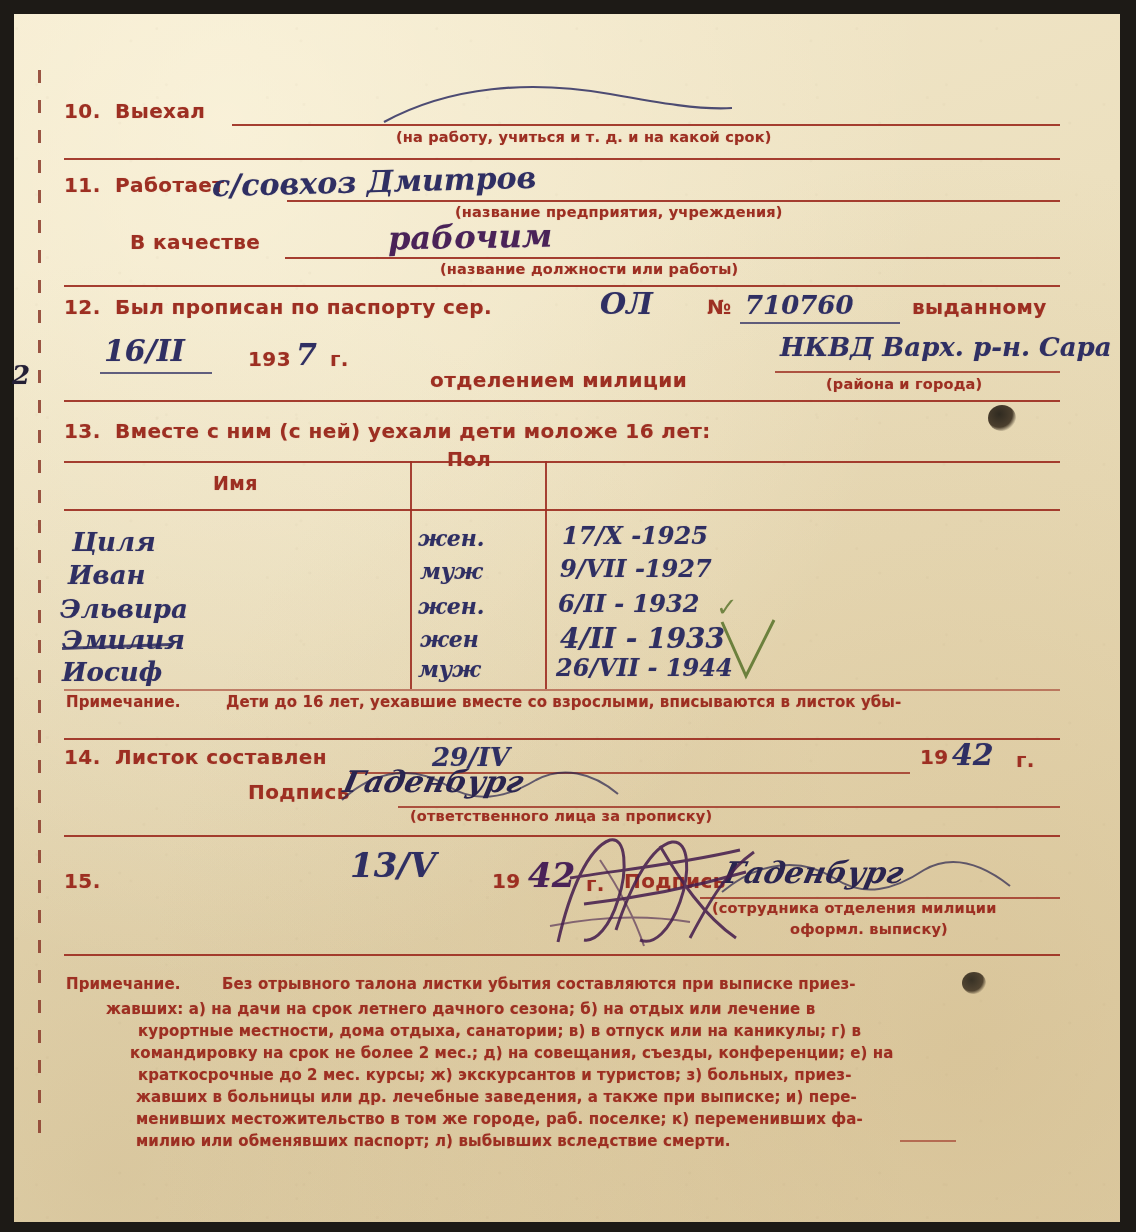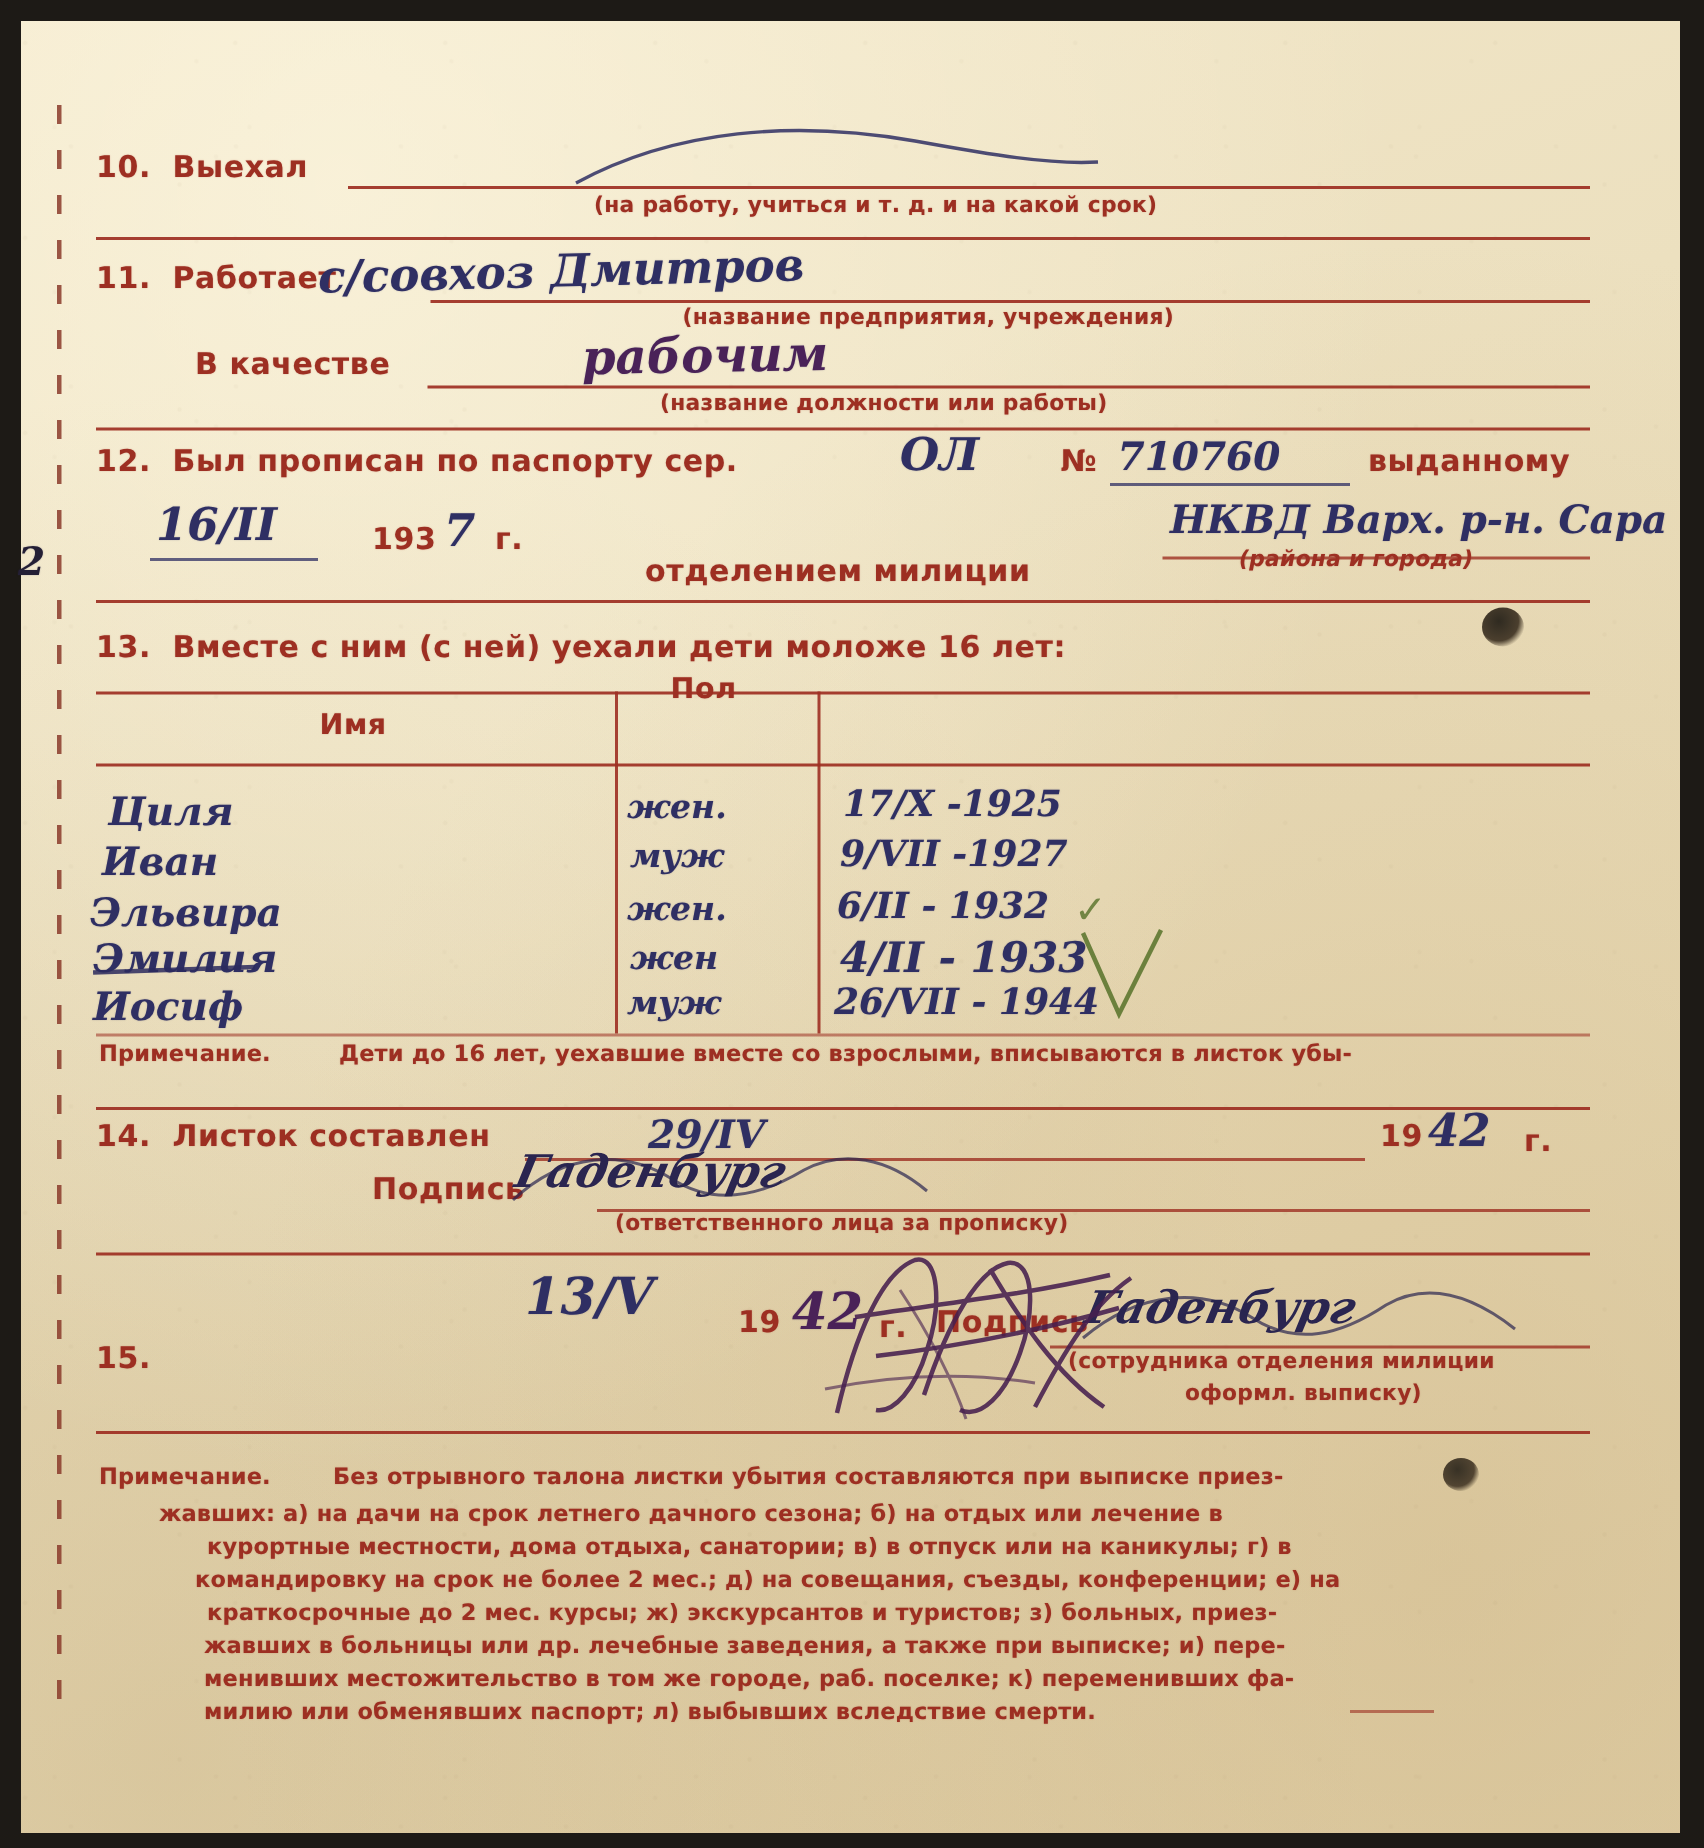--- a/index.html
+++ b/index.html
@@ -221,21 +221,21 @@
     <div class="pr lbl" style="left:912px; top:295px;">выданному</div>
 
     <div class="hw blue big" style="left:104px; top:333px;">16/II</div>
     <div class="hw-ul" style="left:100px; top:372px; width:112px;"></div>
     <div class="pr lbl" style="left:248px; top:347px;">193</div>
     <div class="hw blue big" style="left:296px; top:337px;">7</div>
     <div class="pr lbl" style="left:330px; top:347px;">г.</div>
     <div class="pr lbl" style="left:430px; top:368px;text-align:center;">отделением милиции</div>
     <div class="hw blue med" style="left:780px; top:332px;">НКВД Варх. р-н. Сара</div>
     <div class="rule thin" style="left:775px; top:371px; width:285px;"></div>
-    <div class="pr small" style="left:826px; top:365px;font-style:italic;">(района и города)</div>
+    <div class="pr small" style="left:826px; top:376px;">(района и города)</div>
 
     <div class="rule" style="left:64px; top:400px; width:996px;"></div>
 
     <div class="pr lbl" style="left:64px; top:419px;">13.</div>
     <div class="pr lbl" style="left:115px; top:419px;">Вместе с ним (с ней) уехали дети моложе 16 лет:</div>
     <div class="blob" style="left:988px; top:405px; width:28px; height:26px; opacity:.9;"></div>
 
     <div class="rule" style="left:64px; top:461px; width:996px;"></div>
 
     <div class="vrule" style="left:410px; top:461px; height:228px;"></div>
@@ -290,21 +290,21 @@
     <div class="pr lbl" style="left:248px; top:780px;">Подпись</div>
     <div class="rule thin" style="left:398px; top:806px; width:662px;"></div>
     <div class="pr small" style="left:410px; top:808px;">(ответственного лица за прописку)</div>
     <div class="sig" style="left:344px; top:764px; font-size:30px;">Гаденбург</div>
     <svg class="scrawl" style="left:336px; top:760px; width:290px; height:50px;" viewBox="0 0 290 50">
       <path d="M6 40 C 40 8, 80 6, 112 26 C 140 44, 170 38, 200 20 C 226 6, 256 12, 282 34" fill="none" stroke="#2a2550" stroke-width="2" opacity="0.7"></path>
     </svg>
 
     <div class="rule" style="left:64px; top:835px; width:996px;"></div>
 
-    <div class="pr lbl" style="left:64px; top:869px;margin-top:24px;">15.</div>
+    <div class="pr lbl" style="left:64px; top:869px;">15.</div>
     <div class="hw blue" style="left:350px; top:845px; font-size:34px;">13/V</div>
     <div class="pr lbl" style="left:492px; top:869px;">19</div>
     <div class="hw violet" style="left:528px; top:855px; font-size:34px;">42</div>
     <div class="pr lbl" style="left:586px; top:872px;">г.</div>
     <div class="pr lbl" style="left:624px; top:869px;">Подпись</div>
 
     <div class="rule thin" style="left:700px; top:897px; width:360px;"></div>
     <div class="pr small" style="left:712px; top:900px;">(сотрудника отделения милиции</div>
     <div class="pr small" style="left:790px; top:921px;">оформл. выписку)</div>
 

